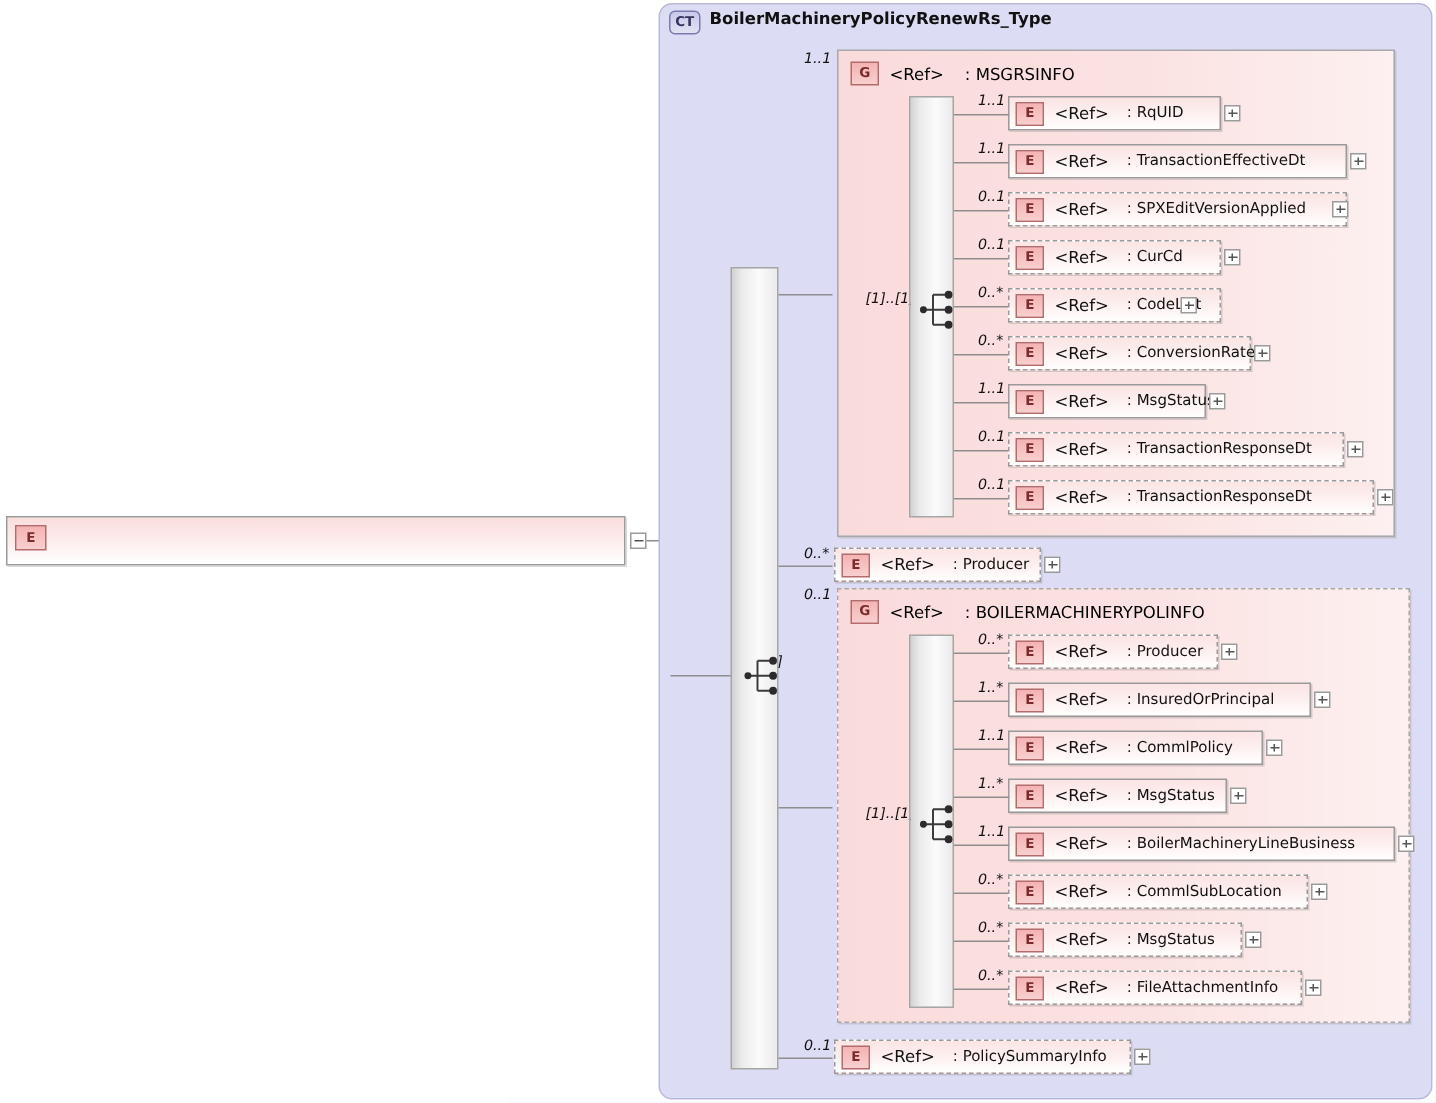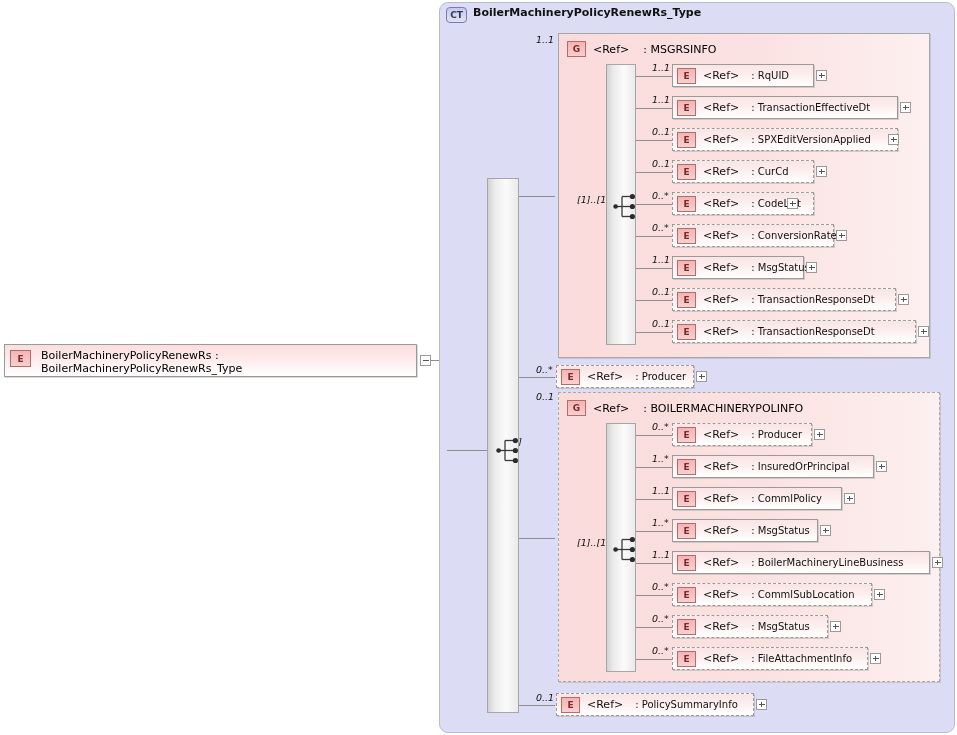--- a/index.html
+++ b/index.html
@@ -113,21 +113,20 @@
   }
   .exp.plus::after{
     content:"";position:absolute;left:4px;top:2px;width:1px;height:5px;background:#555;
   }
 </style>
 </head>
 <body>
 
 <div class="rootbox">
   <span class="badge">E</span>
-  <span class="rtxt">BoilerMachineryPolicyRenewRs  :  BoilerMachineryPolicyRenewRs_Type</span>
 </div>
 <div class="exp" style="left:420px;top:355px;"></div>
 <div class="ln lnh" style="left:431px;top:360px;width:16px;"></div>
 
 <div class="ct"></div>
 <div class="ct-badge">CT</div>
 <div class="ct-title">BoilerMachineryPolicyRenewRs_Type</div>
 
 <div class="card" style="left:489px;top:436px;">[1]..[1]</div>
 <div class="ln lnh" style="left:447px;top:450px;width:48px;"></div>

